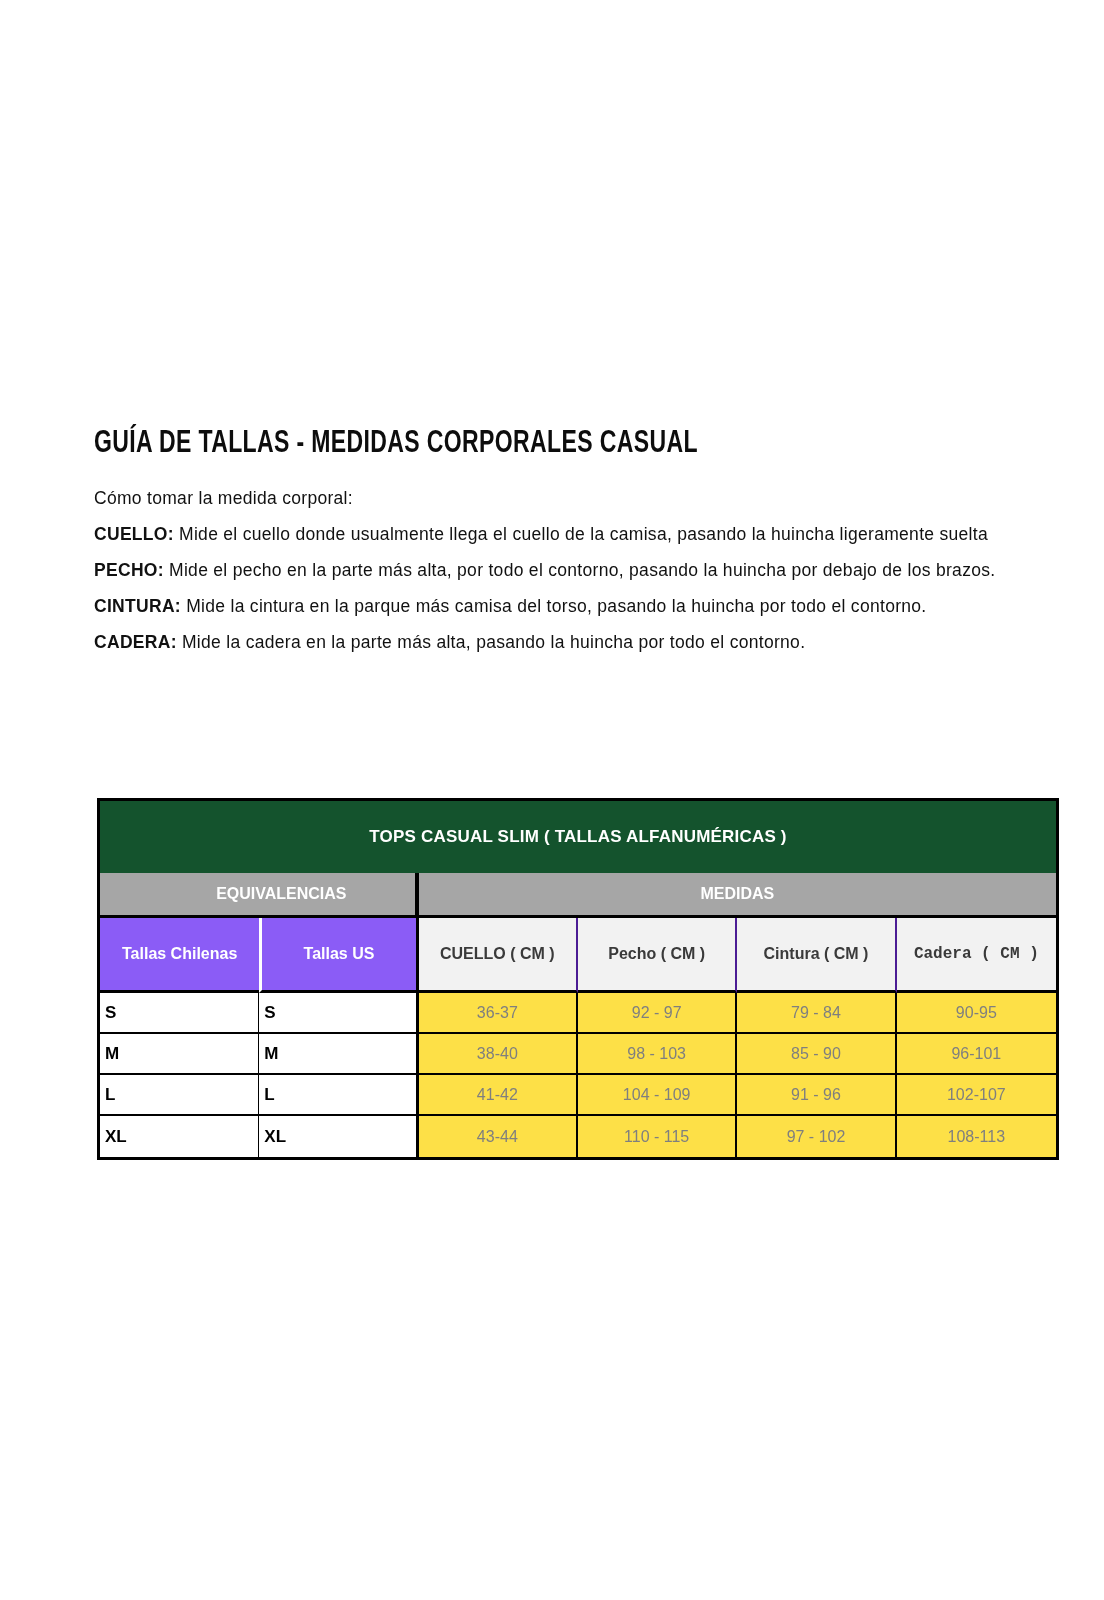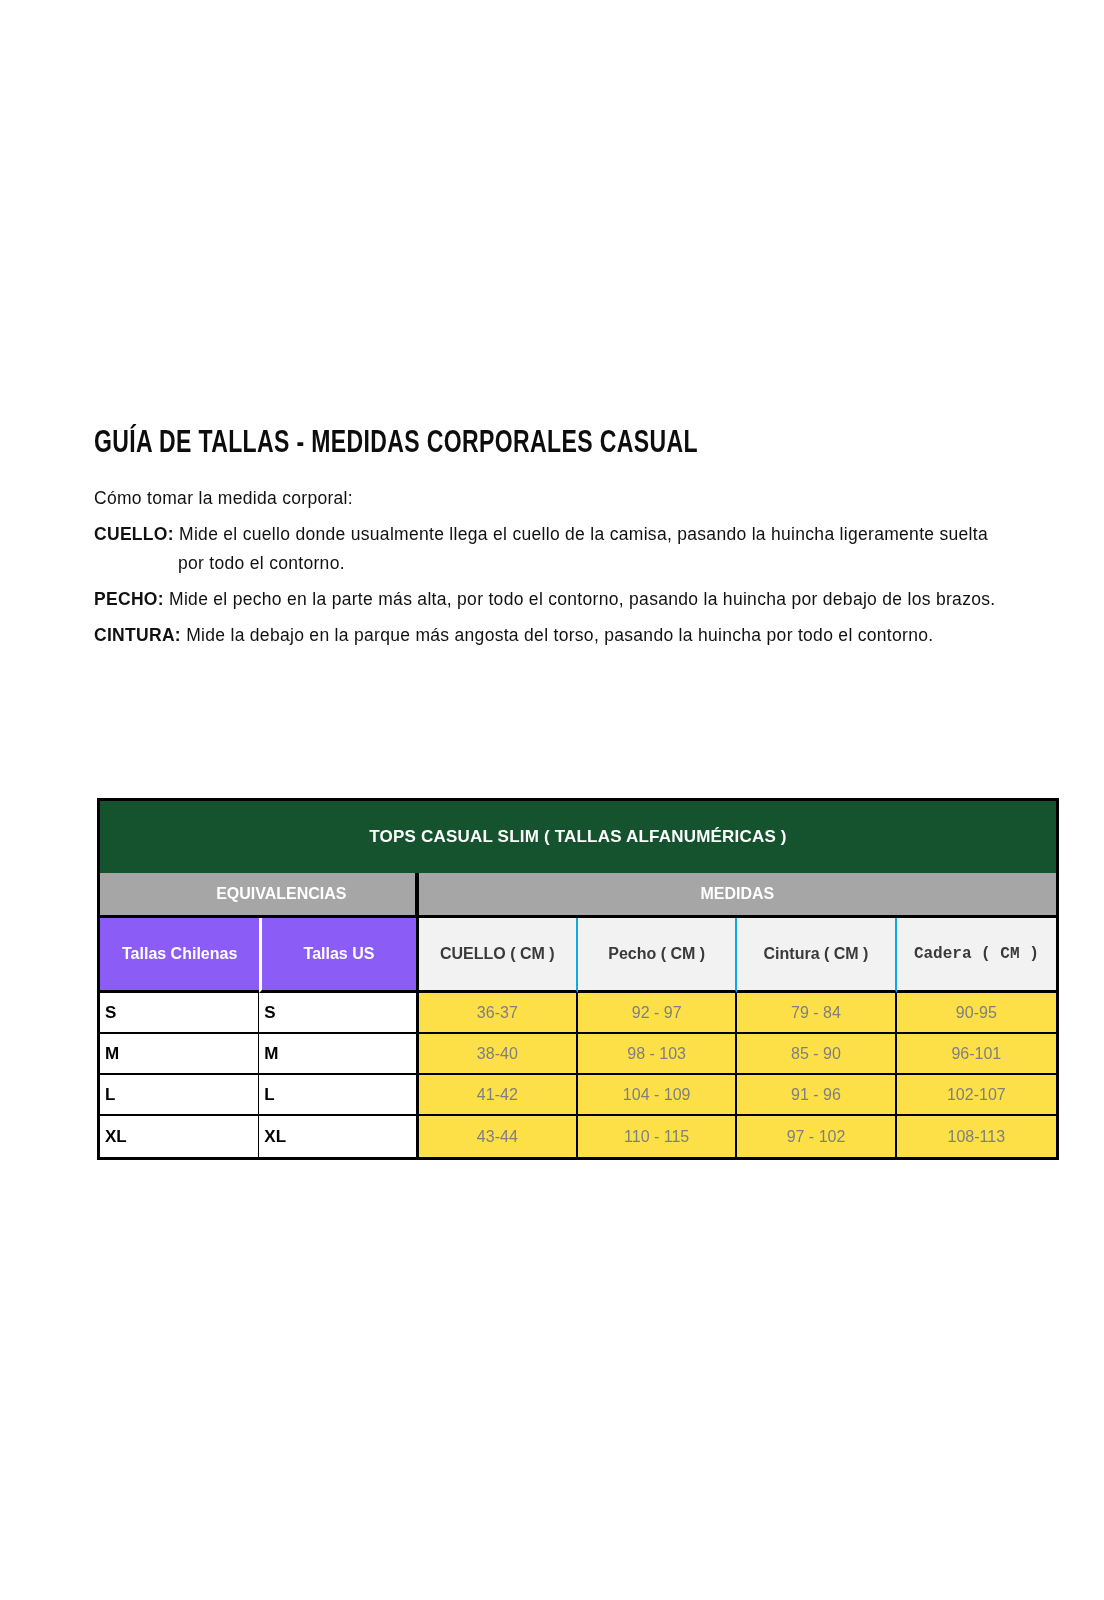--- a/index.html
+++ b/index.html
@@ -92,21 +92,21 @@
     border-bottom: 3px solid #000000;
   }
   .t-navy {
     background: #8b5cf6;
     color: #ffffff;
   }
   .t-navy-2 { border-left: 3px solid #ffffff; border-right: 3px solid #000000; }
   .t-light {
     background: #f2f2f2;
     color: #3a3a3a;
-    border-right: 2px solid #0ea5e9;
+    border-right: 2px solid #4c1d95;
   }
   .t-light.last { border-right: none; font-family: Liberation Mono, monospace; }
   .d-size {
     background: #ffffff;
     color: #000000;
     font-weight: 700;
     font-size: 17px;
     justify-content: flex-start;
     padding-left: 5px;
     border-bottom: 2px solid #000000;
@@ -125,26 +125,27 @@
 </head>
 <body>
 
 <div class="page">
   <div class="content">
 
     <h1 class="doc-title"><span class="condense">GUÍA DE TALLAS - MEDIDAS CORPORALES CASUAL</span></h1>
 
     <p class="intro">Cómo tomar la medida corporal:</p>
 
-    <p class="instr"><span class="ilabel">CUELLO:</span> <span>Mide el cuello donde usualmente llega el cuello de la camisa, pasando la huincha ligeramente suelta</span><span class="cont">por todo el contorno.</span></p>
+    <p class="instr"><span class="ilabel">CUELLO:</span> <span>Mide el cuello donde usualmente llega el cuello de la camisa, pasando la huincha ligeramente suelta</span></p>
 
     <p class="instr"><span class="ilabel">PECHO:</span> <span>Mide el pecho en la parte más alta, por todo el contorno, pasando la huincha por debajo de los brazos.</span></p>
 
-    <p class="instr"><span class="ilabel">CINTURA:</span> <span>Mide la debajo en la parque más angosta del torso, pasando la huincha por todo el contorno.</span></p>
+    <p class="instr"><span class="ilabel">CINTURA:</span> <span>Mide la cintura en la parque más camisa del torso, pasando la huincha por todo el contorno.</span></p>
 
+    <p class="instr"><span class="ilabel">CADERA:</span> <span>Mide la cadera en la parte más alta, pasando la huincha por todo el contorno.</span></p>
 
   </div>
 
   <div class="size-table">
 
     <div class="cell t-title">TOPS CASUAL SLIM ( TALLAS ALFANUMÉRICAS )</div>
 
     <div class="cell t-group t-group-eq">EQUIVALENCIAS</div>
     <div class="cell t-group t-group-med">MEDIDAS</div>
 

